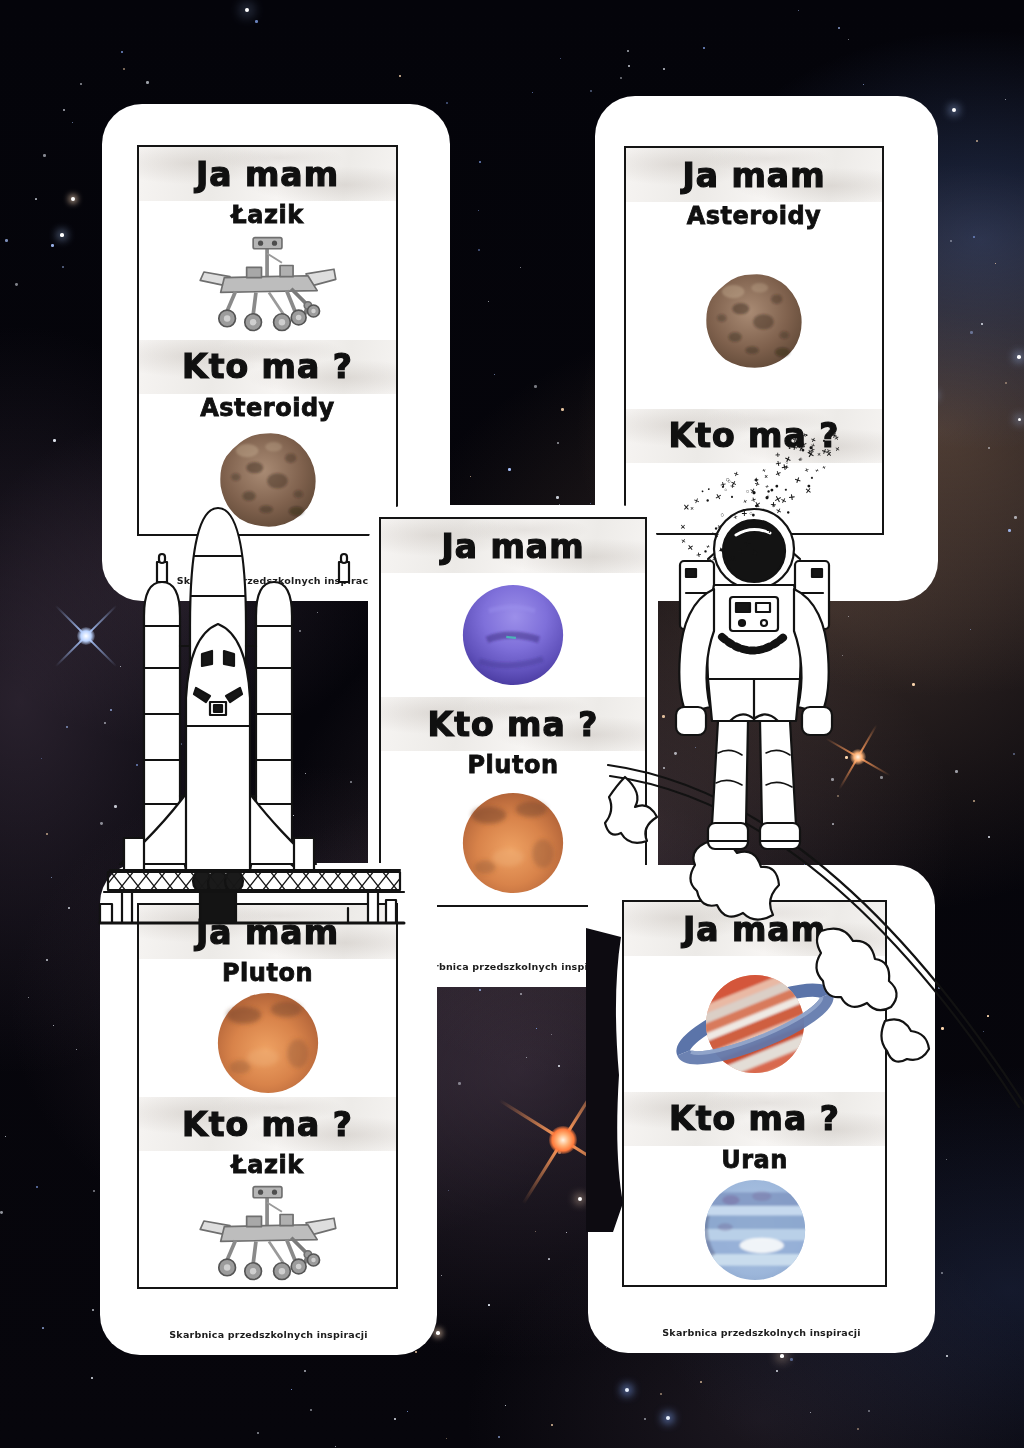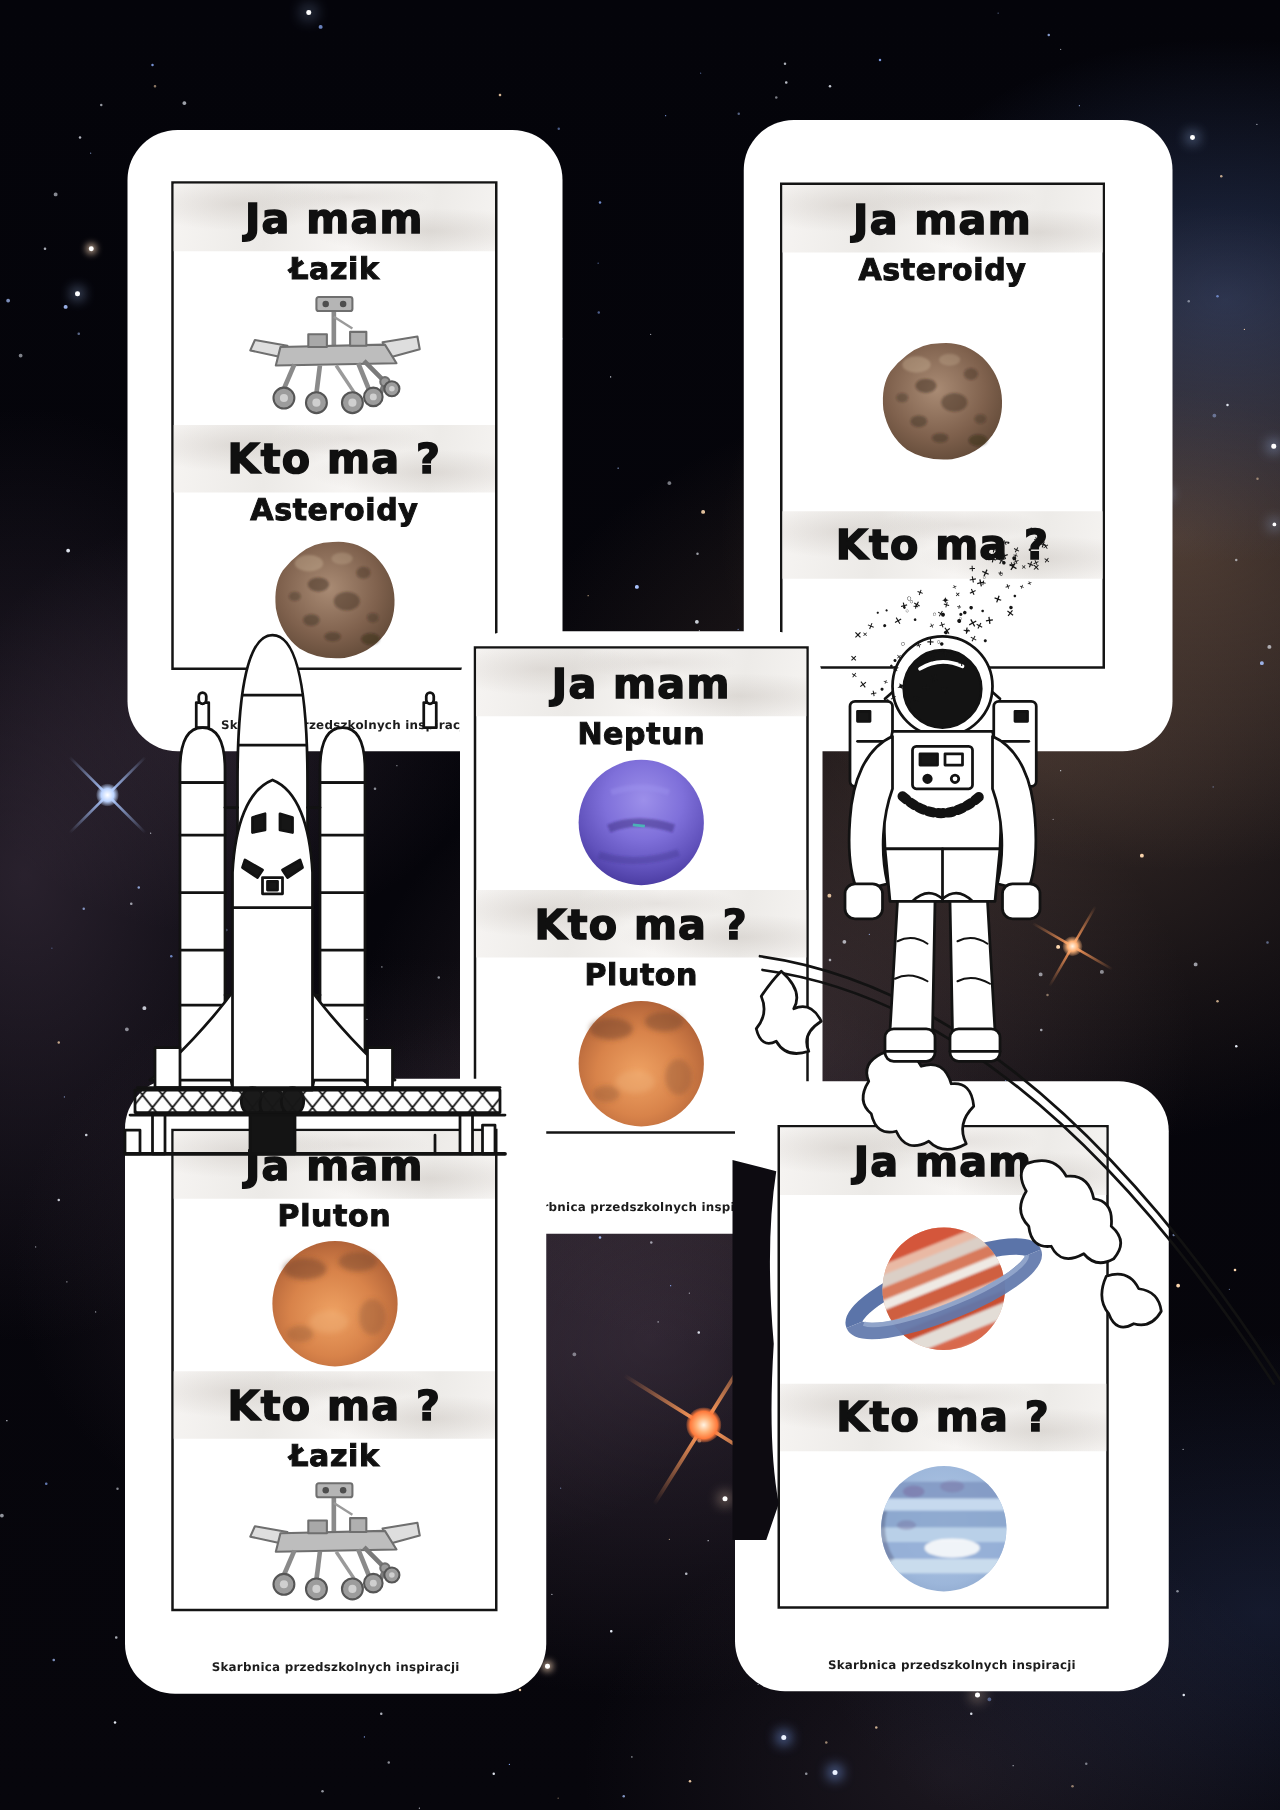--- a/index.html
+++ b/index.html
@@ -645,21 +645,20 @@
       </div>
       <div class="imgzone"></div>
     </div>
   </section>
 
   <section class="card mid">
     <div class="inner">
       <div class="band">
         <div class="h1">Ja mam</div>
       </div>
-      <div class="h2">Neptun</div>
       <div class="imgzone">
         <svg class="img-planet" viewBox="0 0 110 110">
             <use href="#neptune" xlink:href="#neptune"></use>
           </svg>
       </div>
       <div class="band">
         <div class="h1">Kto ma ?</div>
       </div>
       <div class="h2">Pluton</div>
       <div class="imgzone">
@@ -701,20 +700,21 @@
         <div class="h1">Ja mam</div>
       </div>
       <div class="imgzone">
         <svg class="img-saturn" viewBox="0 0 200 140">
             <use href="#saturn" xlink:href="#saturn"></use>
           </svg>
       </div>
       <div class="band">
         <div class="h1">Kto ma ?</div>
       </div>
+      <div class="h2">Uran</div>
       <div class="imgzone">
         <svg class="img-planet" viewBox="0 0 110 110">
             <use href="#uranus" xlink:href="#uranus"></use>
           </svg>
       </div>
     </div>
     <div class="credit">Skarbnica przedszkolnych inspiracji</div>
   </section>
 
   <svg id="earth-art" width="440" height="505" viewBox="0 0 440 505">

